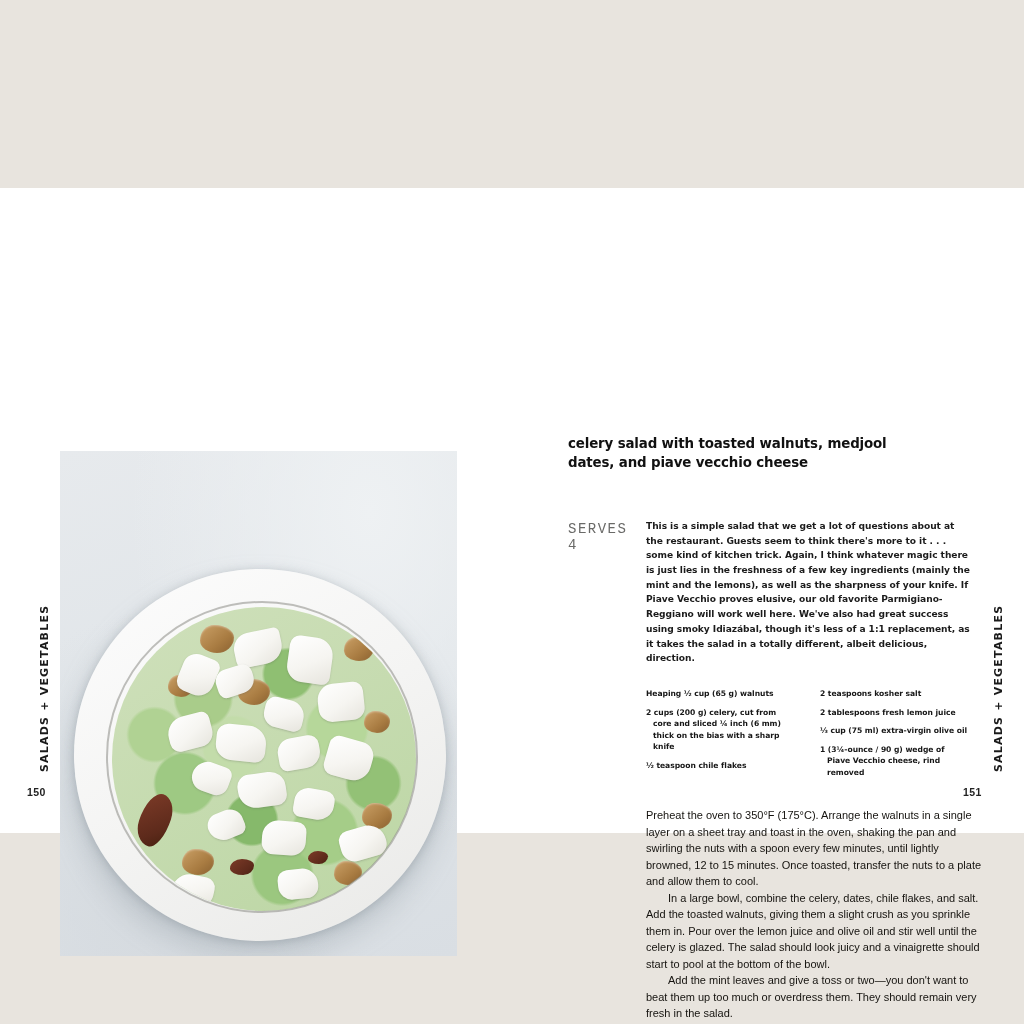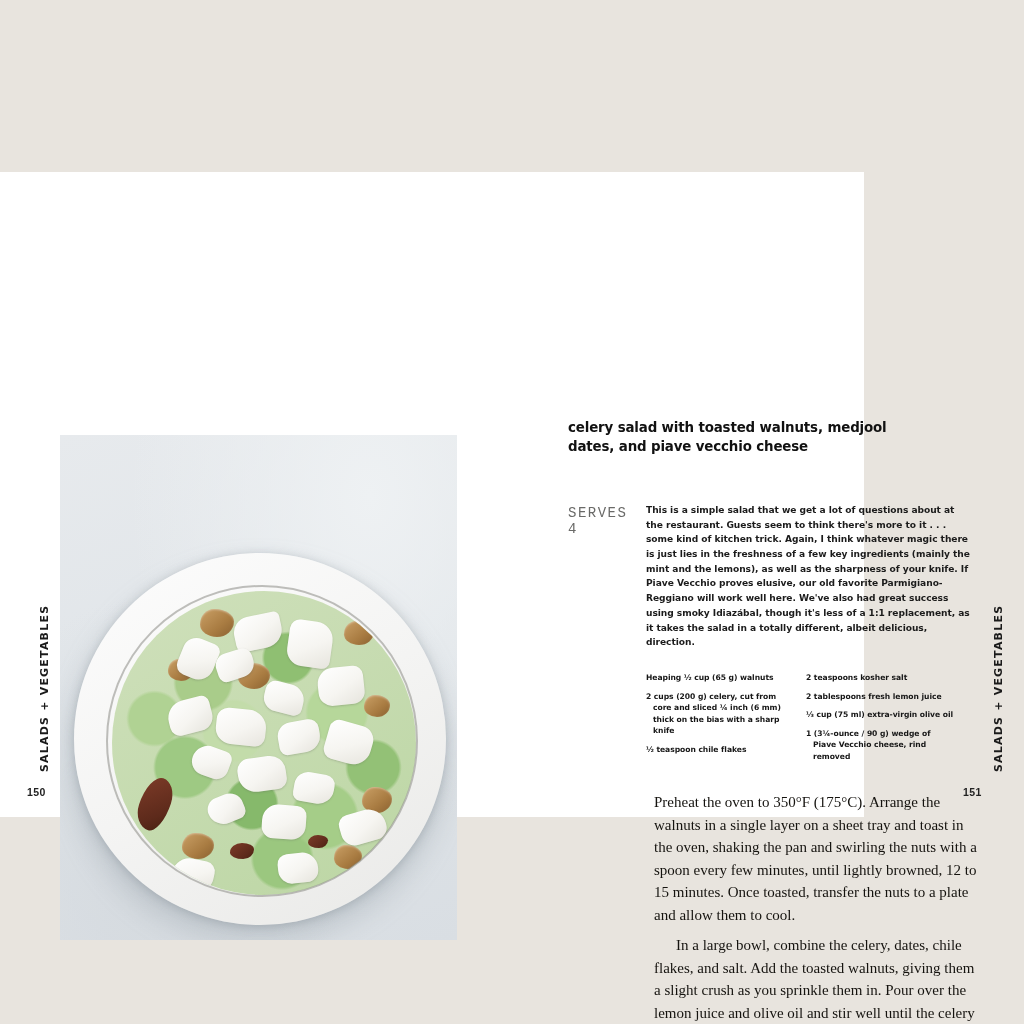--- a/index.html
+++ b/index.html
@@ -12,22 +12,22 @@
     background: #e8e4de;
     font-family: "Liberation Sans", sans-serif;
     overflow: hidden;
     position: relative;
   }
 
   
   .spread {
     position: absolute;
     left: 0;
-    top: 172px;
-    width: 864px;
+    top: 188px;
+    width: 1024px;
     height: 645px;
     background: #ffffff;
   }
 
   
   .runhead {
     position: absolute;
     font-family: "DejaVu Sans", sans-serif;
     font-size: 11px;
     font-weight: 700;
@@ -183,21 +183,21 @@
     font-weight: 700;
     line-height: 1.62;
     color: #1b1b1b;
     letter-spacing: -.05px;
   }
 
   
   .ingredients {
     margin-left: 78px;
     display: flex;
-    gap: 12px;
+    gap: 26px;
     margin-bottom: 22px;
   }
   .ing-col {
     width: 148px;
   }
   .ing-item {
     font-family: "DejaVu Sans", sans-serif;
     font-size: 7.6px;
     font-weight: 600;
     line-height: 1.52;
@@ -207,25 +207,25 @@
     text-indent: -7px;
     letter-spacing: -.04px;
   }
 
   
   .method {
     margin-left: 78px;
     width: 340px;
   }
   .method p {
-    font-family: Liberation Serif, serif;
-    font-size: 15px;
+    font-family: Liberation Sans, sans-serif;
+    font-size: 11px;
     line-height: 1.5;
     color: #15130f;
-    margin: 8px;
+    margin: 0;
     text-indent: 0;
   }
   .method p + p {
     text-indent: 22px;
   }
 </style>
 </head>
 <body>
 
 <div class="spread">

